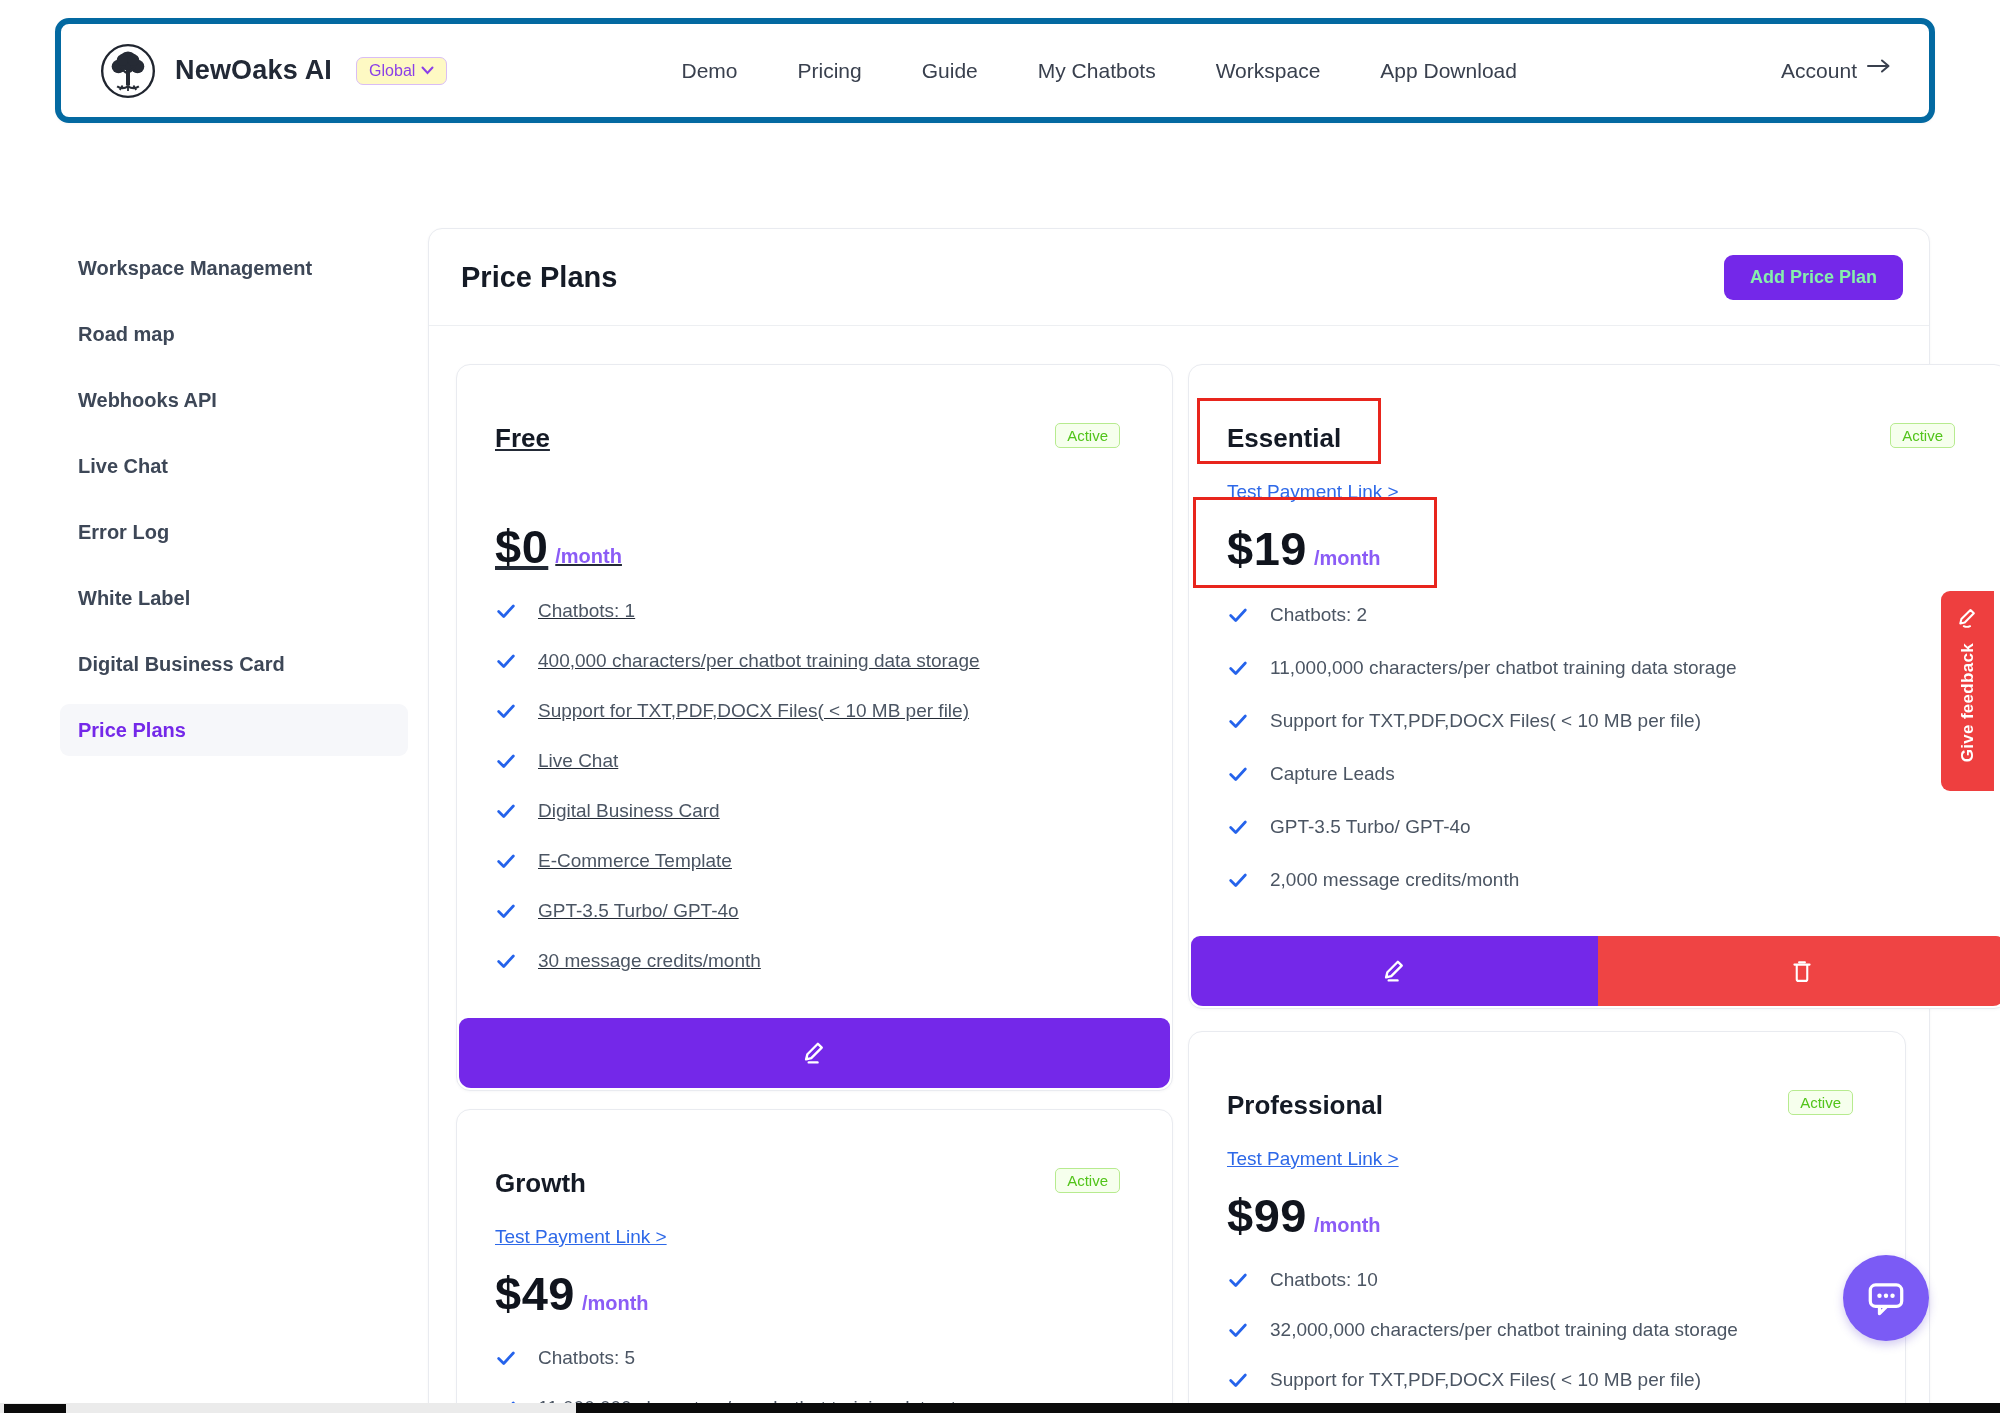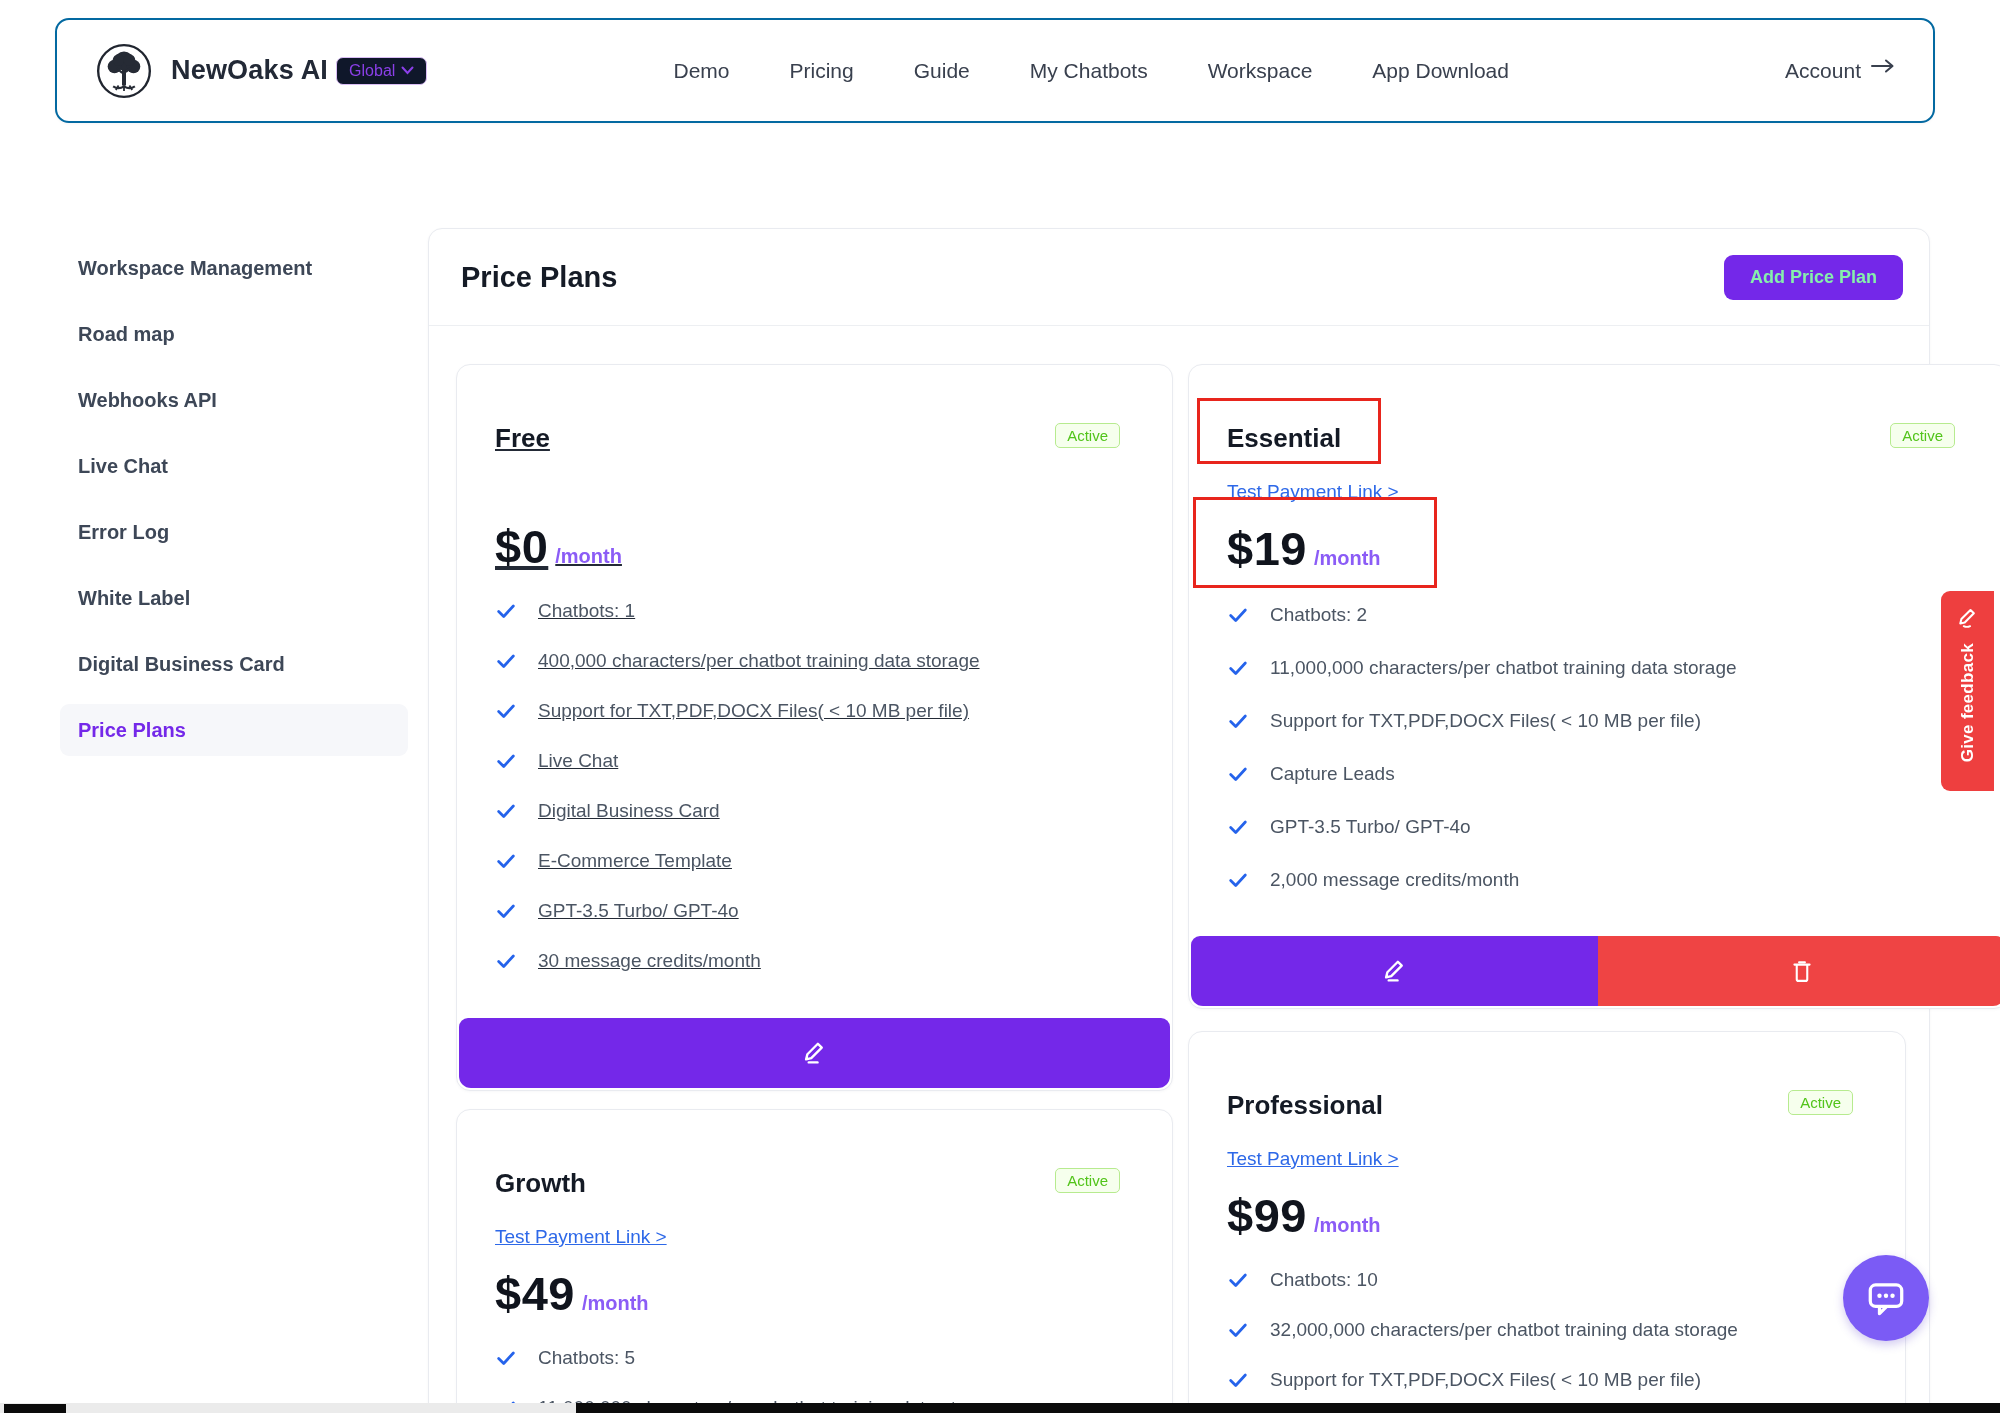--- a/index.html
+++ b/index.html
@@ -2,28 +2,28 @@
 <html><head>
 <meta charset="utf-8">
 <style>
   * { margin:0; padding:0; box-sizing:border-box; }
   html,body { background:#fff; }
   body { font-family:"Liberation Sans", sans-serif; color:#232a36; }
   .page { position:relative; width:2000px; height:1413px; overflow:hidden; background:#fff; }
 
   
   .topbar { position:absolute; left:55px; top:18px; width:1880px; height:105px;
-    background:#fff; border:2px solid #0369a1; border-radius:14px;
+    background:#fff; border:6px solid #0369a1; border-radius:14px;
     box-shadow:0 1px 3px rgba(20,30,60,.04);
     display:flex; align-items:center; padding:0 38px; }
   .brand { display:flex; align-items:center; }
   .logo-circle { width:58px; height:58px; flex:0 0 auto; }
   .brand-name { font-size:27px; font-weight:600; color:#222936; margin-left:18px; letter-spacing:.2px; }
-  .region-badge { margin-left:8px; display:inline-flex; align-items:center; gap:6px;
-    background:#0f172a; border:1px solid #d9bdf5; color:#8b3fe8;
+  .region-badge { margin-left:24px; display:inline-flex; align-items:center; gap:6px;
+    background:#fef9c3; border:1px solid #d9bdf5; color:#8b3fe8;
     font-size:16px; font-weight:500; padding:4px 12px; border-radius:7px; cursor:pointer; }
   .nav { display:flex; gap:60px; margin:16px auto; }
   .nav-item { font-size:21px; color:#39404e; cursor:pointer; white-space:nowrap; }
   .account { display:flex; align-items:flex-start; gap:10px; font-size:21px; color:#39404e; cursor:pointer; margin-left:30px; white-space:nowrap; }
 
   
   .sidebar { position:absolute; left:60px; top:242px; width:348px; }
   .side-item { height:52px; margin-bottom:14px; display:flex; align-items:center;
     padding:0 18px; font-size:20px; font-weight:600; color:#3d4757; border-radius:9px; cursor:pointer; }
   .side-item.active { background:#f6f7fa; color:#7428e9; }

